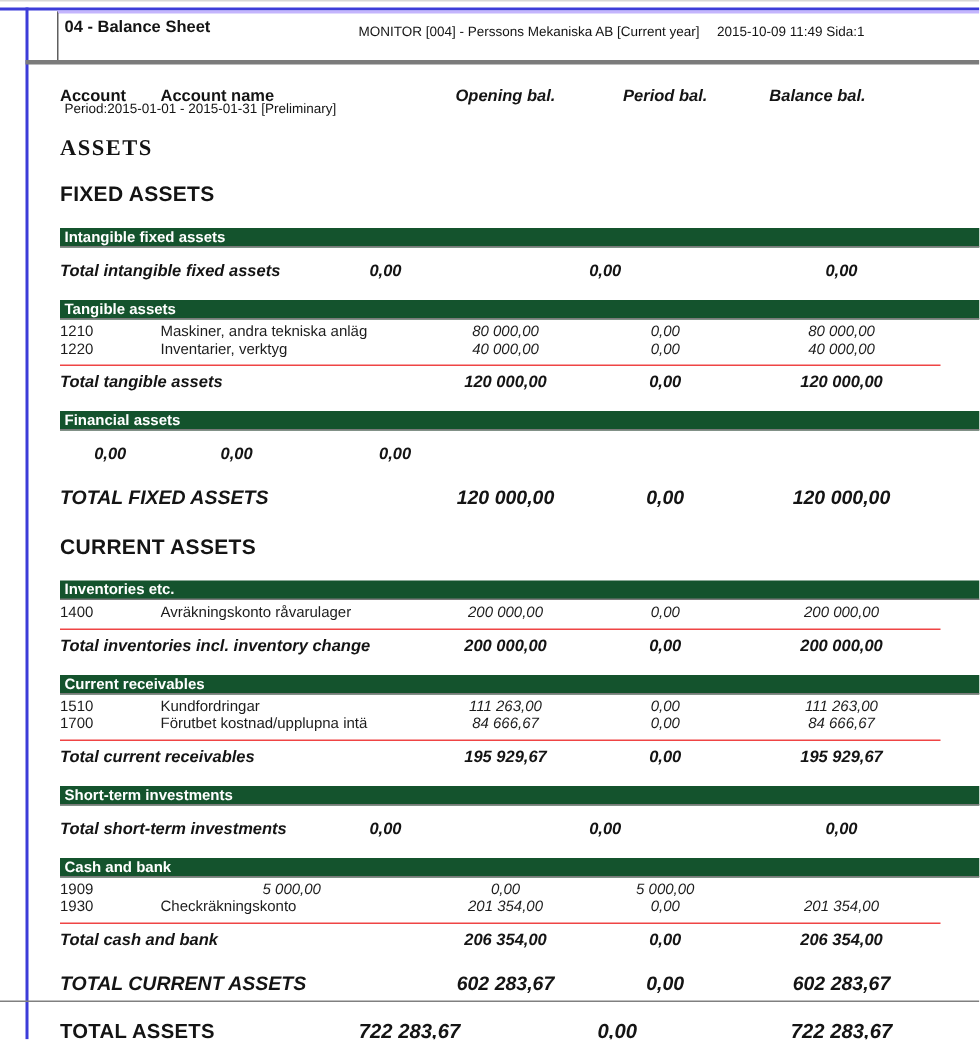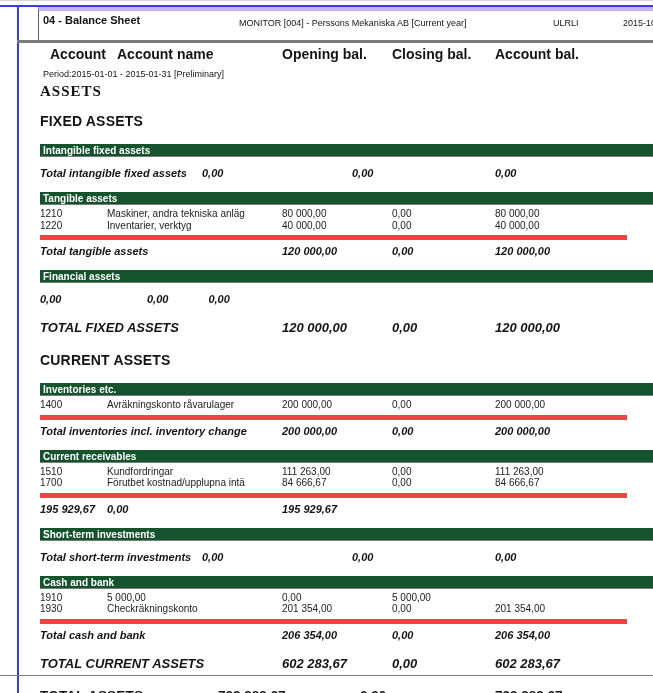--- a/index.html
+++ b/index.html
@@ -7,88 +7,87 @@
     position:relative;width:653px;height:693px;background:#fff;overflow:hidden;
     font-family:"Liberation Sans",sans-serif;color:#141414;
   }
   
   .top-edge{position:absolute;top:0;left:0;width:653px;height:1px;background:#d6d6d6;}
   .top-blue{position:absolute;top:5px;left:0;width:653px;height:2px;background:#3c3cd9;}
   .left-blue{position:absolute;top:5px;left:17px;width:2px;height:688px;background:#3c3cd9;}
   
   .hdr-box{
     position:absolute;top:7px;left:38px;right:0;height:34px;
-    border-top:4px solid #c4b5fd;border-left:1px solid #5f5f5f;
+    border-top:2px solid #c4b5fd;border-left:1px solid #5f5f5f;
     display:grid;grid-template-columns:200px 1fr 120px 145px;box-sizing:border-box;
   }
   .hdr-title-cell{padding:3px 0 0 4px;}
   .hdr-title{font-size:11px;font-weight:bold;line-height:13px;white-space:nowrap;}
   .hdr-period{font-size:9px;line-height:11px;white-space:nowrap;margin-top:42px;}
   .hdr-small{font-size:9px;padding-top:7px;white-space:nowrap;}
   .hdr-center{text-align:center;}
   .hdr-right1{text-align:right;padding-right:8px;}
   .hdr-right2{text-align:right;padding-right:10px;}
   .thick-rule{position:absolute;top:40px;left:17px;right:0;height:3px;background:#7b7b7b;}
   
   .content{position:absolute;top:43px;left:40px;width:587px;}
   .row{display:grid;grid-template-columns:67px 1fr 110px 103px 132px;align-items:baseline;}
-  .c-num{text-align:left;white-space:nowrap;}
+  .c-num{text-align:center;white-space:nowrap;font-style:italic;}
   .c-name{white-space:nowrap;overflow:hidden;}
-  .col-headers{padding-top:3px;font-size:14px;font-weight:bold;margin-left:10px;}
+  .col-headers{padding-top:15px;font-size:11px;font-weight:bold;}
   .col-headers .pad-closing{padding-right:32px;}
   .main-heading{
     margin-top:20px;font-family:"Liberation Serif",serif;font-size:15px;
     font-weight:bold;letter-spacing:1px;line-height:18px;
   }
   .section-heading{margin-top:13px;font-size:14px;font-weight:bold;line-height:17px;letter-spacing:.2px;}
   .group-bar{
     margin-top:12px;width:618px;height:13px;line-height:13px;background:#14532d;
     color:#ffffff;font-size:10px;font-weight:bold;padding-left:3px;box-sizing:border-box;
     border-bottom:1px solid #7a7a7a;white-space:nowrap;
   }
   .group-bar.first{margin-top:14px;}
   .acct-rows{margin-top:3px;}
   .acct{font-size:10px;line-height:11.5px;color:#1c1c1c;}
   .total{font-size:11px;font-weight:bold;font-style:italic;line-height:13px;}
   .total .c-label{grid-column:span 2;white-space:nowrap;}
   .total.plain{margin-top:10px;gap:40px;}
-  .total.ruled{margin-top:4px;border-top:5px solid #ef4444;padding-top:5px;}
+  .total.ruled{margin-top:4px;border-top:1px solid #ef4444;padding-top:5px;}
   .section-total{margin-top:14px;font-size:13px;font-weight:bold;font-style:italic;line-height:15px;}
   .section-total .c-label{grid-column:span 2;white-space:nowrap;}
   .grand-rule{height:0;border-top:1px solid #808080;margin:4px 0 0 -40px;width:653px;}
   .grand-total{margin-top:12px;font-size:13.5px;font-weight:bold;line-height:16px;gap:32px;}
   .grand-total .c-label{grid-column:span 2;white-space:nowrap;letter-spacing:.2px;}
 </style>
 </head>
 <body>
 
 <div class="page">
   <div class="top-edge"></div>
   <div class="top-blue"></div>
   <div class="left-blue"></div>
 
   <div class="hdr-box">
     <div class="hdr-title-cell">
       <div class="hdr-title">04 - Balance Sheet</div>
       <div class="hdr-period">Period:2015-01-01 - 2015-01-31 [Preliminary]</div>
     </div>
     <div class="hdr-small hdr-center">MONITOR [004] - Perssons Mekaniska AB [Current year]</div>
-    <div class="hdr-small hdr-right1">ULRLI</div>
     <div class="hdr-small hdr-right2">2015-10-09 11:49 Sida:1</div>
   </div>
   <div class="thick-rule"></div>
 
   <div class="content">
 
     <div class="row col-headers">
       <span>Account</span>
       <span>Account name</span>
       <span class="c-num">Opening bal.</span>
-      <span class="c-num">Closing bal.</span>
-      <span class="c-num pad-closing">Account bal.</span>
+      <span class="c-num">Period bal.</span>
+      <span class="c-num pad-closing">Balance bal.</span>
     </div>
 
     <div class="main-heading">ASSETS</div>
 
     <div class="section-heading">FIXED ASSETS</div>
 
     <div class="group-bar first">Intangible fixed assets</div>
     <div class="row total plain">
       <span class="c-label">Total intangible fixed assets</span>
       <span class="c-num">0,00</span>
@@ -164,37 +163,38 @@
       </div>
       <div class="row acct">
         <span>1700</span>
         <span class="c-name">Förutbet kostnad/upplupna intä</span>
         <span class="c-num">84 666,67</span>
         <span class="c-num">0,00</span>
         <span class="c-num">84 666,67</span>
       </div>
     </div>
     <div class="row total ruled">
+      <span class="c-label">Total current receivables</span>
       <span class="c-num">195 929,67</span>
       <span class="c-num">0,00</span>
       <span class="c-num">195 929,67</span>
     </div>
 
     <div class="group-bar">Short-term investments</div>
     <div class="row total plain">
       <span class="c-label">Total short-term investments</span>
       <span class="c-num">0,00</span>
       <span class="c-num">0,00</span>
       <span class="c-num">0,00</span>
     </div>
 
     <div class="group-bar">Cash and bank</div>
     <div class="acct-rows">
       <div class="row acct">
-        <span>1910</span>
+        <span>1909</span>
         <span class="c-num">5 000,00</span>
         <span class="c-num">0,00</span>
         <span class="c-num">5 000,00</span>
       </div>
       <div class="row acct">
         <span>1930</span>
         <span class="c-name">Checkräkningskonto</span>
         <span class="c-num">201 354,00</span>
         <span class="c-num">0,00</span>
         <span class="c-num">201 354,00</span>

